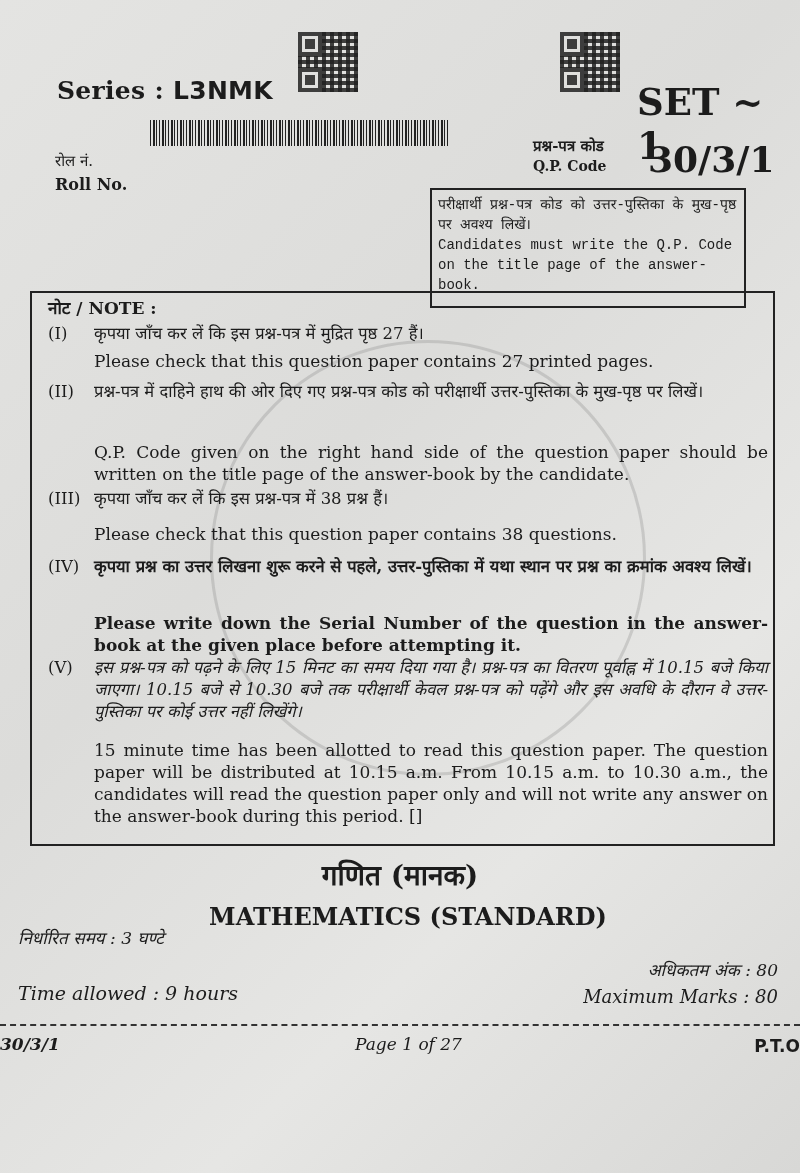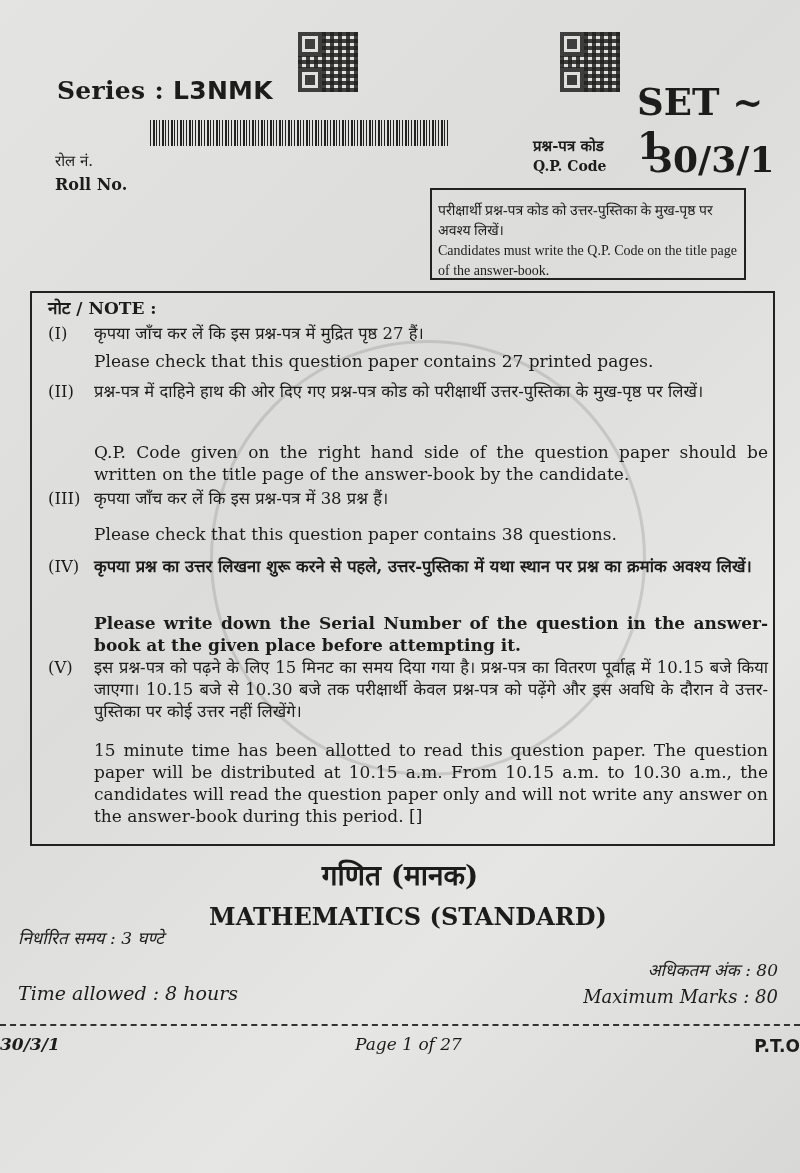--- a/index.html
+++ b/index.html
@@ -19,21 +19,21 @@
   .series { left:57px; top:76px; font-size:25px; font-weight:bold; letter-spacing:.3px; }
   .series .code { font-family:"DejaVu Sans", sans-serif;text-align:right; }
   .set { left:637px; top:80px; font-size:37px; font-weight:bold; }
   .barcode { left:150px; top:120px; width:300px; height:26px;
     background: repeating-linear-gradient(90deg,#222 0 1px,transparent 1px 3px,#222 3px 5px,transparent 5px 6px,#222 6px 7px,transparent 7px 9px); }
   .roll-hi { left:55px; top:150px; font-size:15px; }
   .roll-en { left:55px; top:175px; font-size:16px; font-weight:bold; }
   .qp-hi { left:533px; top:135px; font-size:15px; font-weight:bold; }
   .qp-en { left:533px; top:158px; font-size:14px; font-weight:bold; }
   .qp-code { left:648px; top:138px; font-size:36px; font-weight:bold; }
-  .qp-box { left:430px; top:188px; width:316px; height:92px; border:2px solid #222; padding:11px 6px; box-sizing:border-box; font-family:Liberation Serif, serif; font-size:14px; line-height:20px; }
+  .qp-box { left:430px; top:188px; width:316px; height:120px; border:2px solid #222; padding:5px 6px; box-sizing:border-box; font-family:Liberation Mono, monospace; font-size:14px; line-height:20px; }
   .note-box { left:30px; top:291px; width:745px; height:555px; border:2px solid #222; box-sizing:border-box; }
   .note-title { left:48px; top:296px; font-size:17px; font-weight:bold; }
   .item { position:absolute; left:48px; width:720px; font-size:16.5px; line-height:22px; }
   .num { position:absolute; left:0; top:0; }
   .txt { position:absolute; left:46px; right:0; text-align:justify; }
   .en { font-size:17px; }
   .bold { font-weight:bold; }
   .title-hi { left:0; width:800px; top:855px; text-align:center; font-size:28px; font-weight:bold; }
   .title-en { left:0; width:800px; top:902px; text-align:center; font-size:24px; font-weight:bold;padding-left:8px; }
   .time-hi { left:18px; top:926px; font-size:17px; font-style:italic; }
@@ -94,28 +94,28 @@
 </div>
 
 <div class="item bold" style="top:556px; height:100px;">
   <span class="num" style="font-weight:normal;">(IV)</span>
   <div class="txt en" style="top:56px;">Please write down the Serial Number of the question in the answer-book at the given place before attempting it.</div>
   <div class="txt" style="top:0;">कृपया प्रश्न का उत्तर लिखना शुरू करने से पहले, उत्तर-पुस्तिका में यथा स्थान पर प्रश्न का क्रमांक अवश्य लिखें।</div>
 </div>
 
 <div class="item" style="top:657px; height:185px;">
   <span class="num">(V)</span>
-  <div class="txt" style="top:0;">इस प्रश्न-पत्र को पढ़ने के लिए 15 मिनट का समय दिया गया है। प्रश्न-पत्र का वितरण पूर्वाह्न में 10.15 बजे किया जाएगा। 10.15 बजे से 10.30 बजे तक परीक्षार्थी केवल प्रश्न-पत्र को पढ़ेंगे और इस अवधि के दौरान वे उत्तर-पुस्तिका पर कोई उत्तर नहीं लिखेंगे।</div>
+  <div class="txt" style="top:0;font-style:italic;">इस प्रश्न-पत्र को पढ़ने के लिए 15 मिनट का समय दिया गया है। प्रश्न-पत्र का वितरण पूर्वाह्न में 10.15 बजे किया जाएगा। 10.15 बजे से 10.30 बजे तक परीक्षार्थी केवल प्रश्न-पत्र को पढ़ेंगे और इस अवधि के दौरान वे उत्तर-पुस्तिका पर कोई उत्तर नहीं लिखेंगे।</div>
   <div class="txt en" style="top:82px;">15 minute time has been allotted to read this question paper. The question paper will be distributed at 10.15 a.m. From 10.15 a.m. to 10.30 a.m., the candidates will read the question paper only and will not write any answer on the answer-book during this period.      []</div>
 </div>
 
 <div class="abs title-hi">गणित (मानक)</div>
 <div class="abs title-en">MATHEMATICS (STANDARD)</div>
 
 <div class="abs time-hi">निर्धारित समय : 3 घण्टे</div>
-<div class="abs time-en">Time allowed : 8 hours</div>
+<div class="abs time-en">Time allowed : 9 hours</div>
 <div class="abs marks-hi">अधिकतम अंक : 80</div>
 <div class="abs marks-en">Maximum Marks : 80</div>
 
 <div class="abs dash"></div>
 <div class="abs foot-code">30/3/1</div>
 <div class="abs foot-page">Page 1 of 27</div>
 <div class="abs foot-ptc">P.T.O</div>
 
 </body></html>

